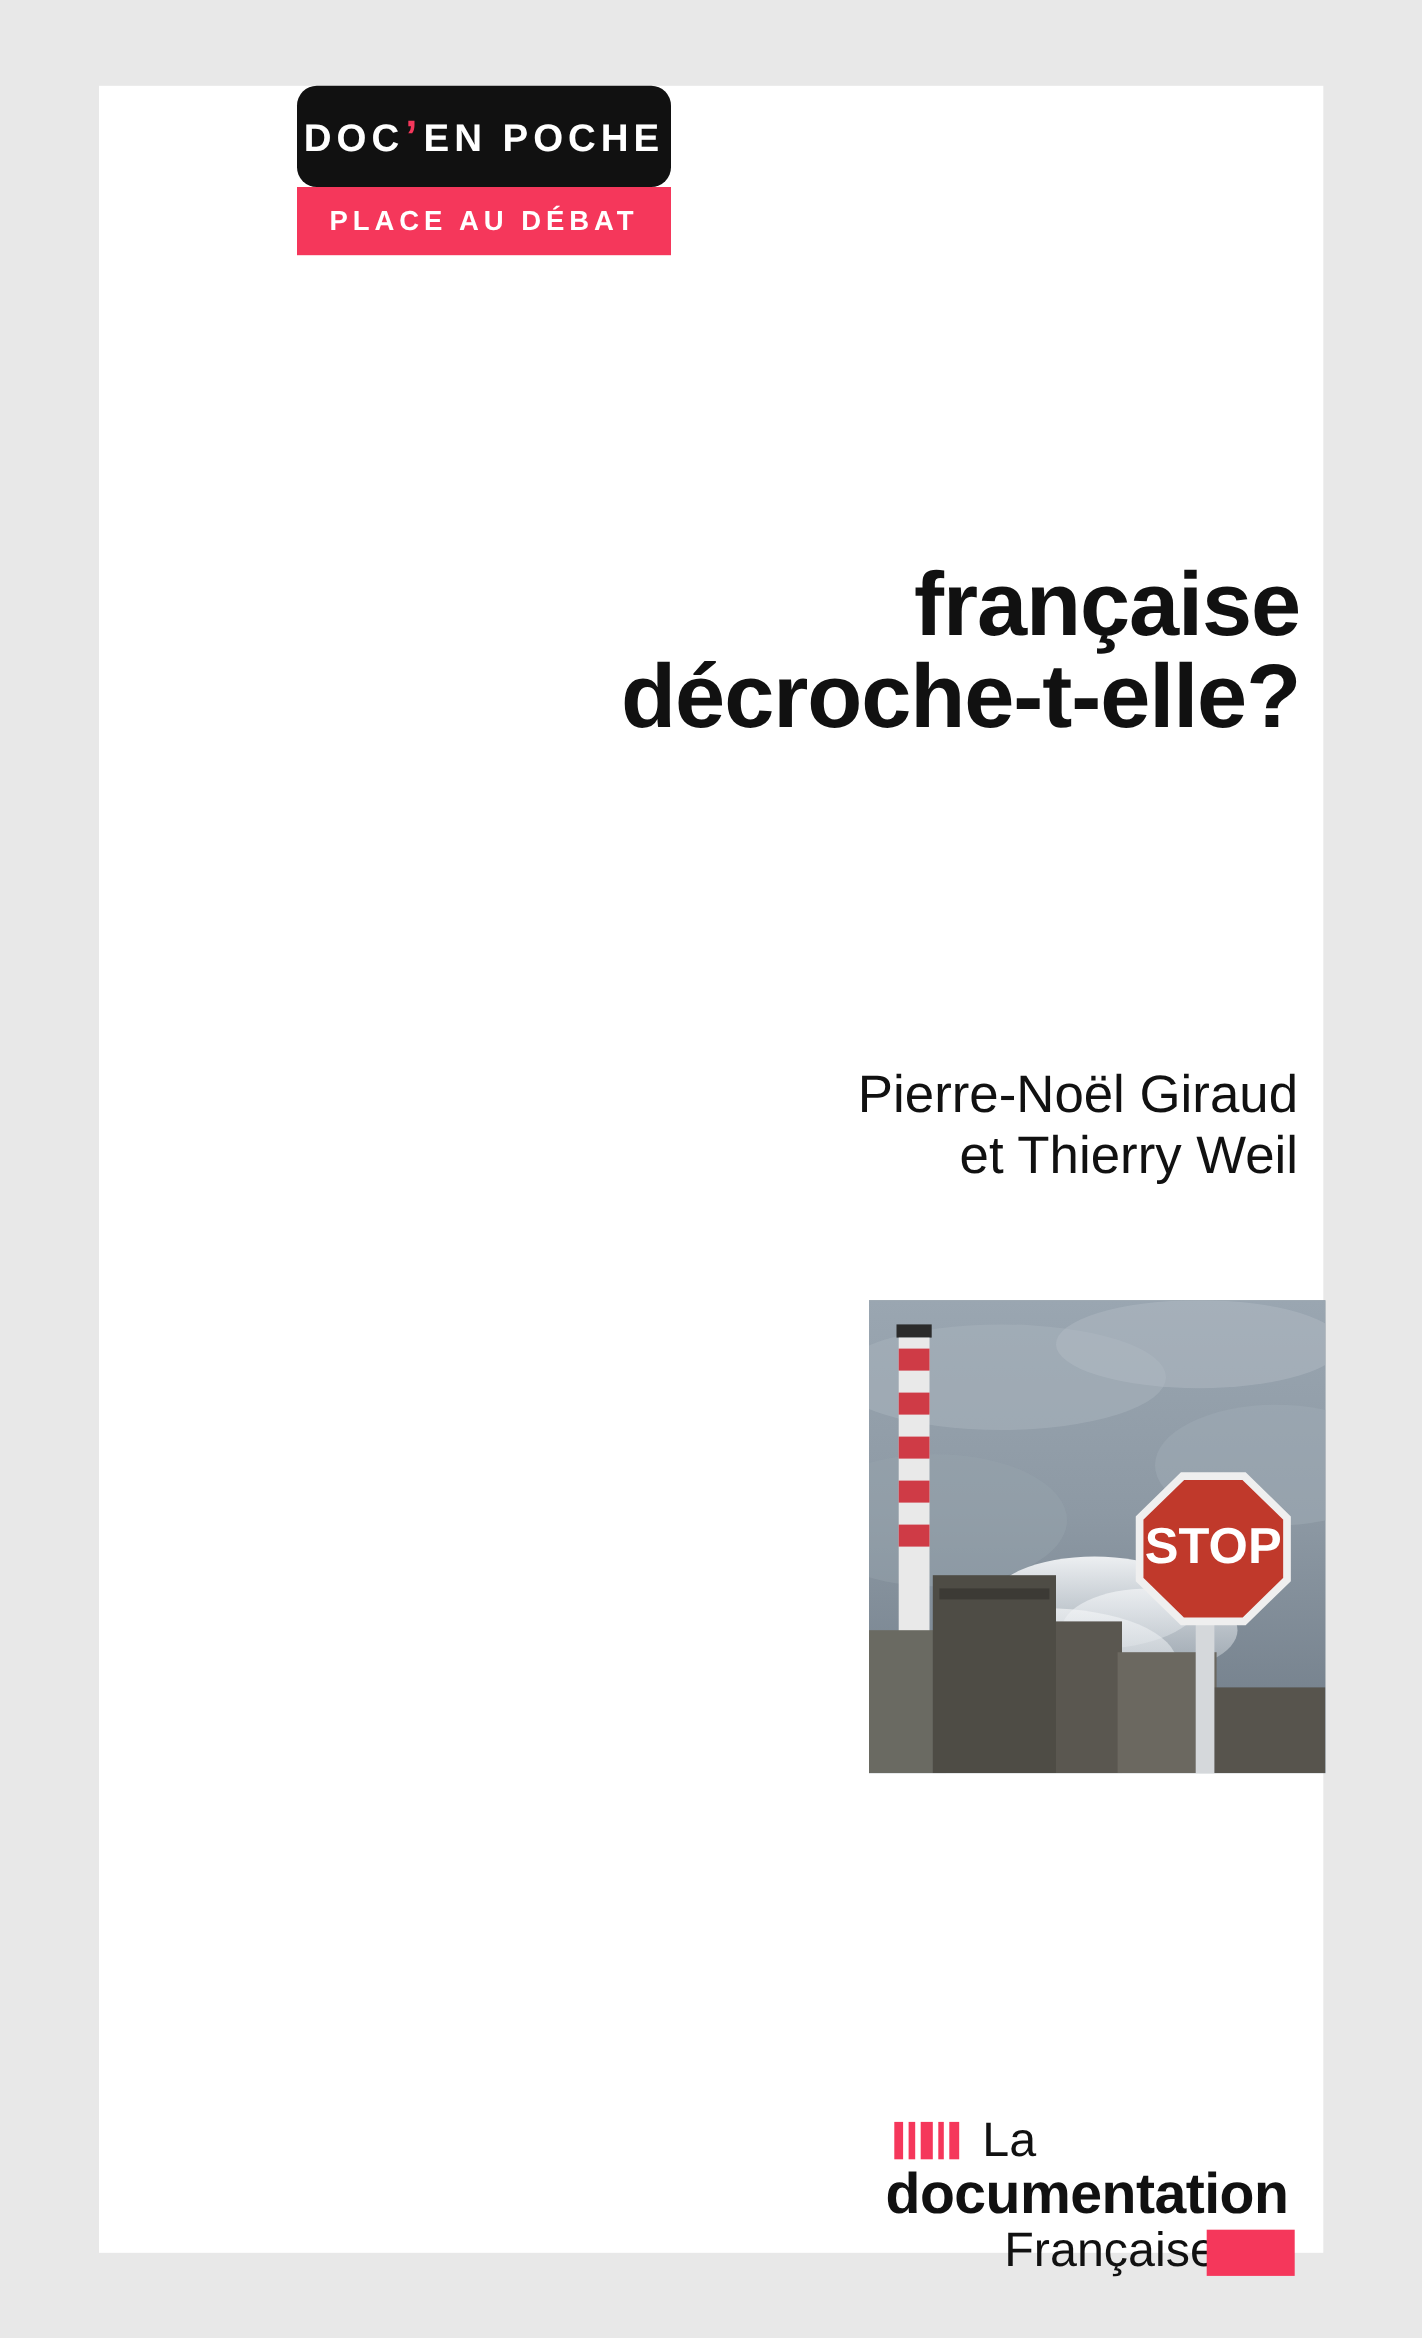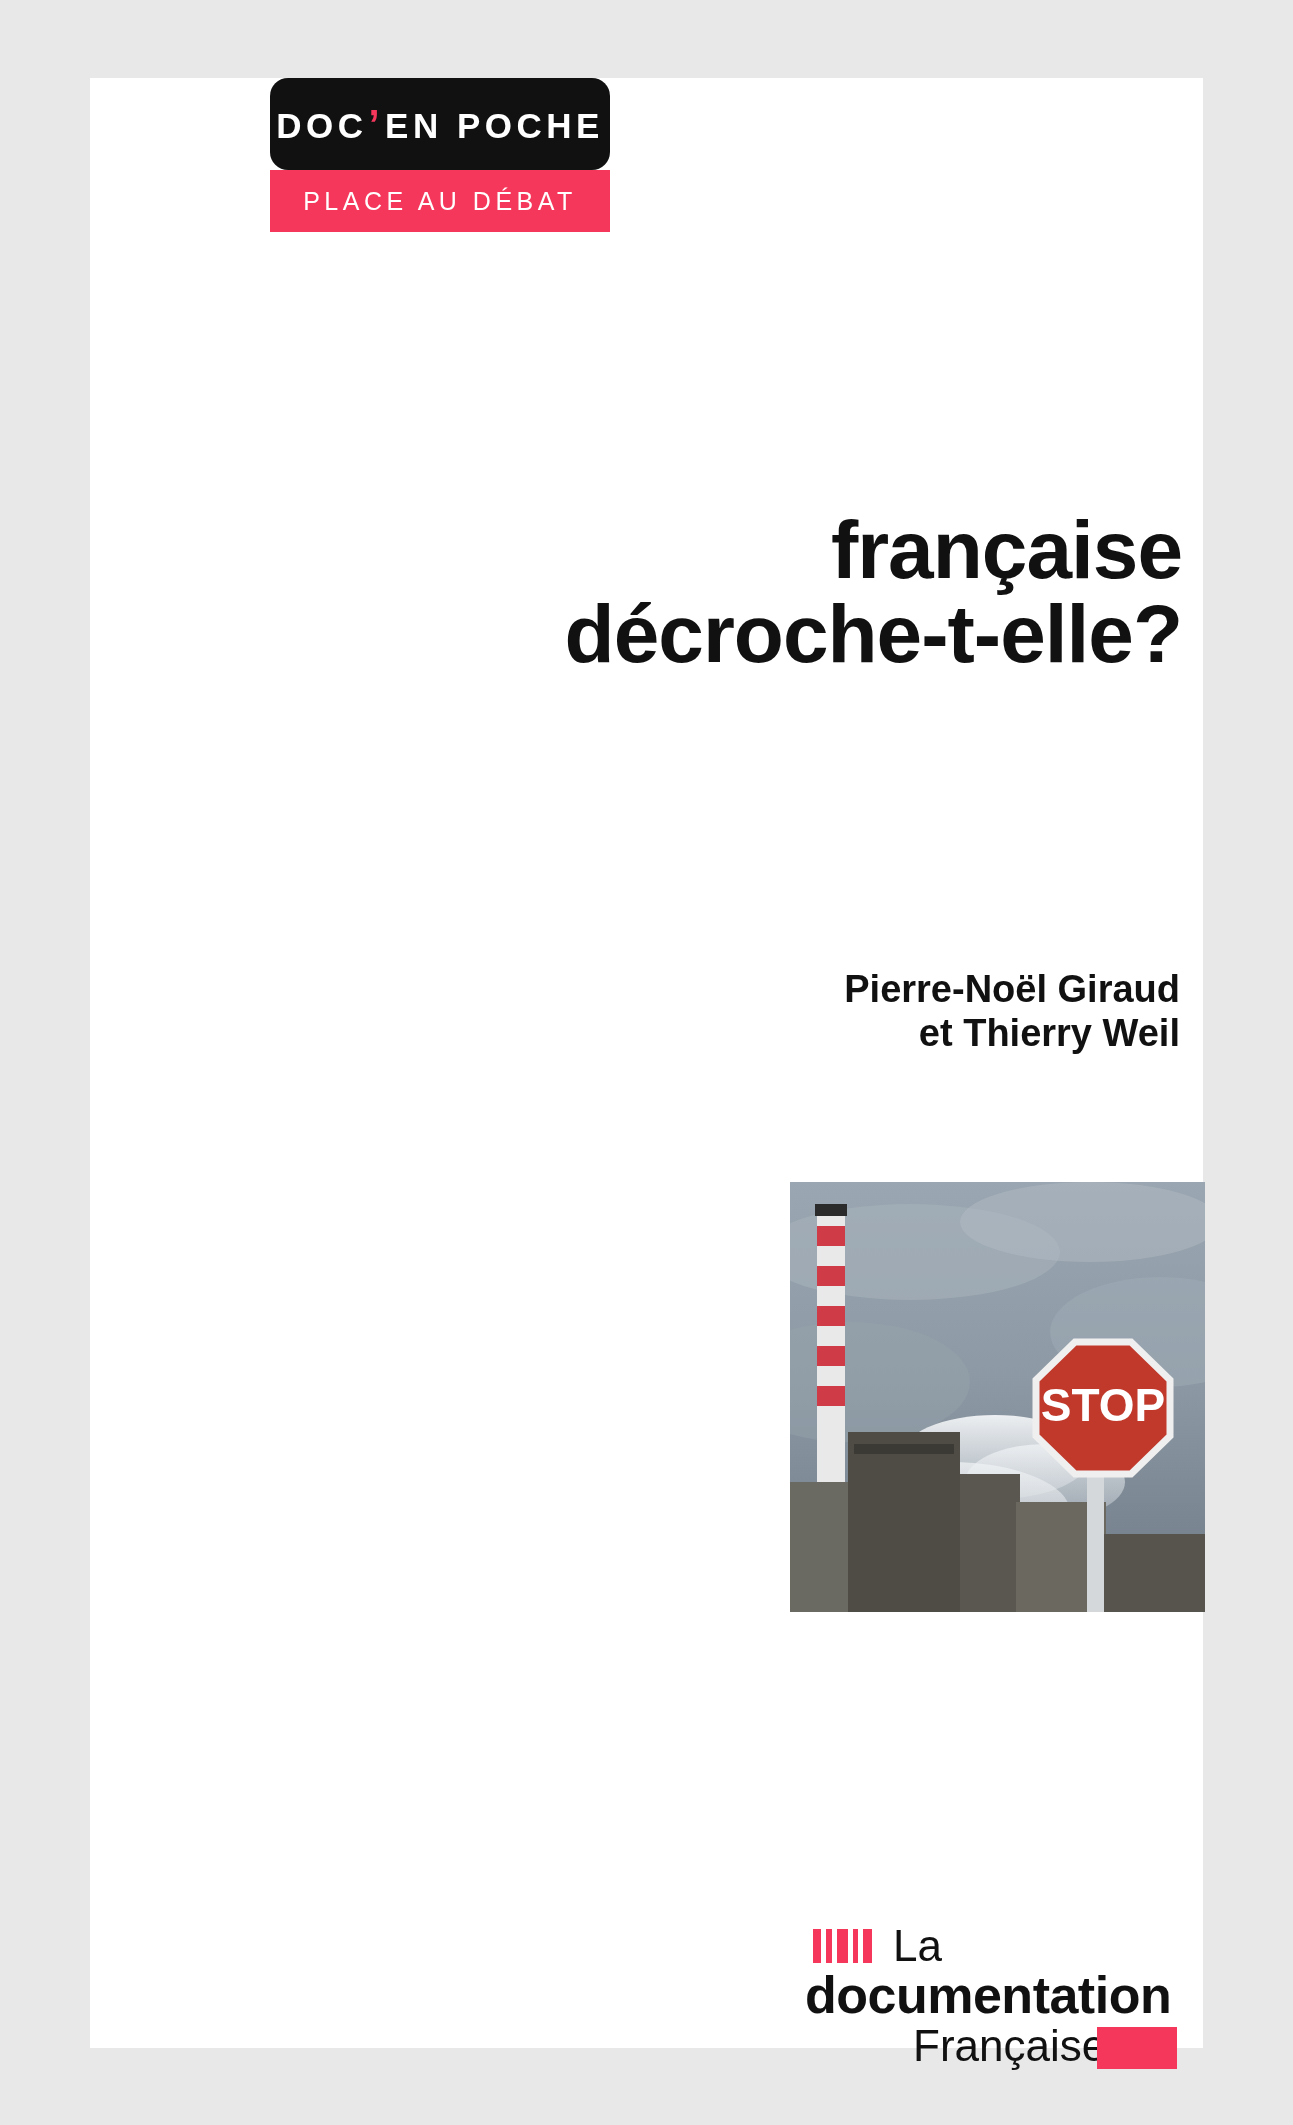--- a/index.html
+++ b/index.html
@@ -57,21 +57,21 @@
   .badge-bottom {
     background: #f5375b;
     height: 62px;
     display: flex;
     align-items: center;
     justify-content: center;
   }
   .badge-bottom-text {
     color: #ffffff;
     font-size: 25px;
-    font-weight: normal;
+    font-weight: bold;
     letter-spacing: 4.5px;
     white-space: nowrap;
   }
 
   
   .title-block {
     position: absolute;
     left: 90px;
     top: 430px;
     width: 1030px;
@@ -93,23 +93,23 @@
     position: absolute;
     left: 90px;
     top: 890px;
     width: 1030px;
     text-align: right;
     padding-right: 30px;
     box-sizing: border-box;
   }
   .author-line {
     color: #111111;
-    font-size: 38px;
+    font-size: 48px;
     line-height: 1.15;
-    font-weight: bold;
+    font-weight: normal;
     white-space: nowrap;
   }
 
   
   .photo {
     position: absolute;
     left: 700px;
     top: 1104px;
     width: 415px;
     height: 430px;

